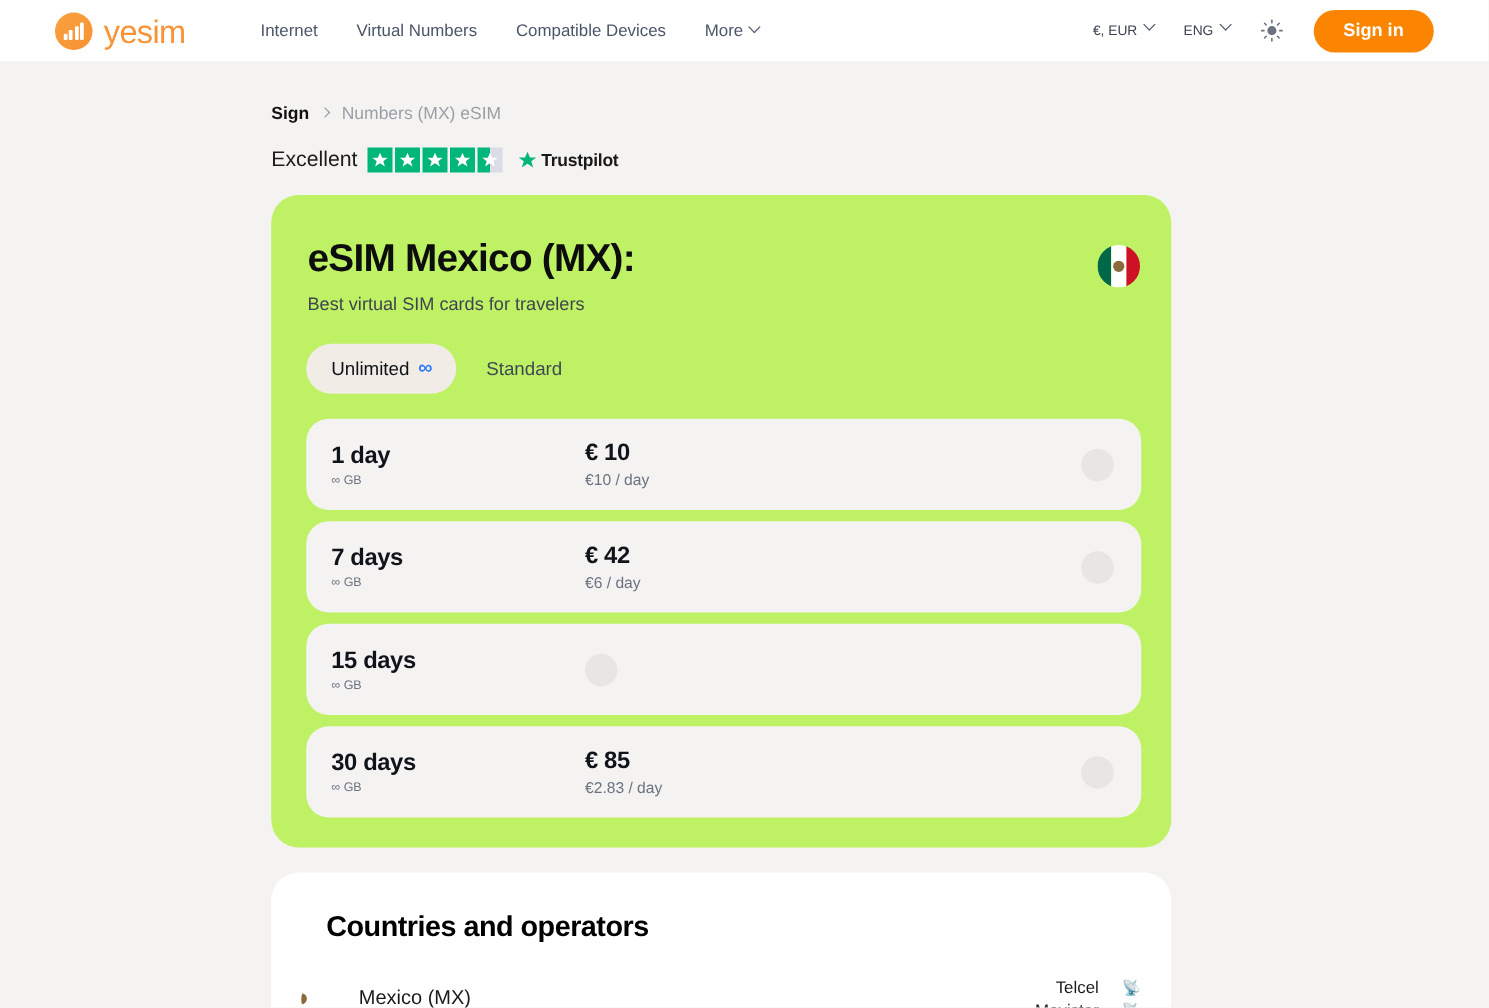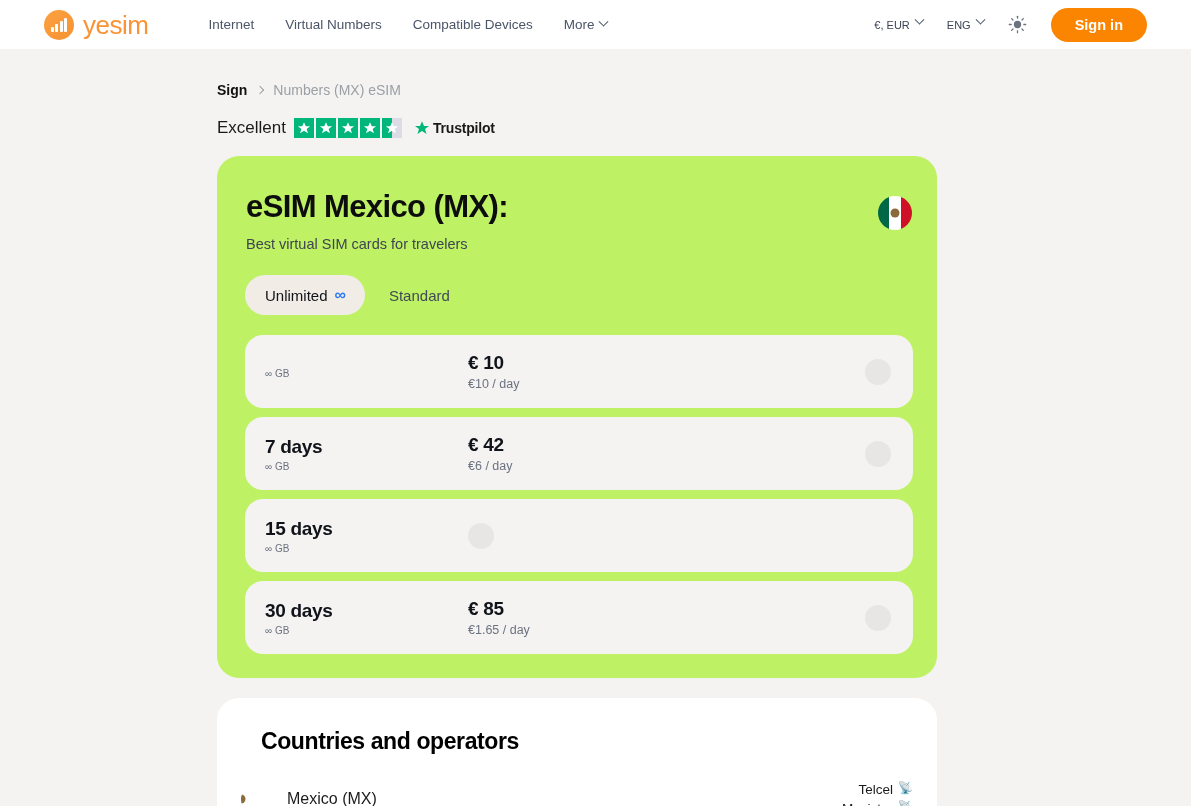--- a/index.html
+++ b/index.html
@@ -273,23 +273,23 @@
     margin-left: auto;
     text-align: right;
     display: flex;
     flex-direction: column;
     gap: 4px;
   }
   .op {
     font-size: 13.5px;
     color: #1b1b1b;
     display: flex;
-    align-items: flex-start;
+    align-items: center;
     justify-content: flex-end;
-    gap: 5px;
+    gap: 19px;
     white-space: nowrap;
   }
   .op-icon { font-size: 12px; line-height: 1; }
 </style>
 </head>
 <body>
 
 <div class="header">
 
   <div class="logo-wrap">
@@ -409,20 +409,21 @@
       </div>
       <div class="tab">
         <span>Standard</span>
       </div>
     </div>
 
     <div class="plans">
 
       <div class="plan-row">
         <div class="plan-dur">
+          <div class="d1">1 day</div>
           <div class="d2">∞ GB</div>
         </div>
         <div class="plan-price">
           <div class="p1">€ 10</div>
           <div class="p2">€10 / day</div>
         </div>
         <div class="plan-radio"></div>
       </div>
 
       <div class="plan-row">
@@ -445,21 +446,21 @@
         <div class="plan-radio"></div>
       </div>
 
       <div class="plan-row">
         <div class="plan-dur">
           <div class="d1">30 days</div>
           <div class="d2">∞ GB</div>
         </div>
         <div class="plan-price">
           <div class="p1">€ 85</div>
-          <div class="p2">€1.65 / day</div>
+          <div class="p2">€2.83 / day</div>
         </div>
         <div class="plan-radio"></div>
       </div>
 
     </div>
   </div>
 
   <div class="card2">
     <h2 class="card2-title">Countries and operators</h2>
     <div class="country-row">

